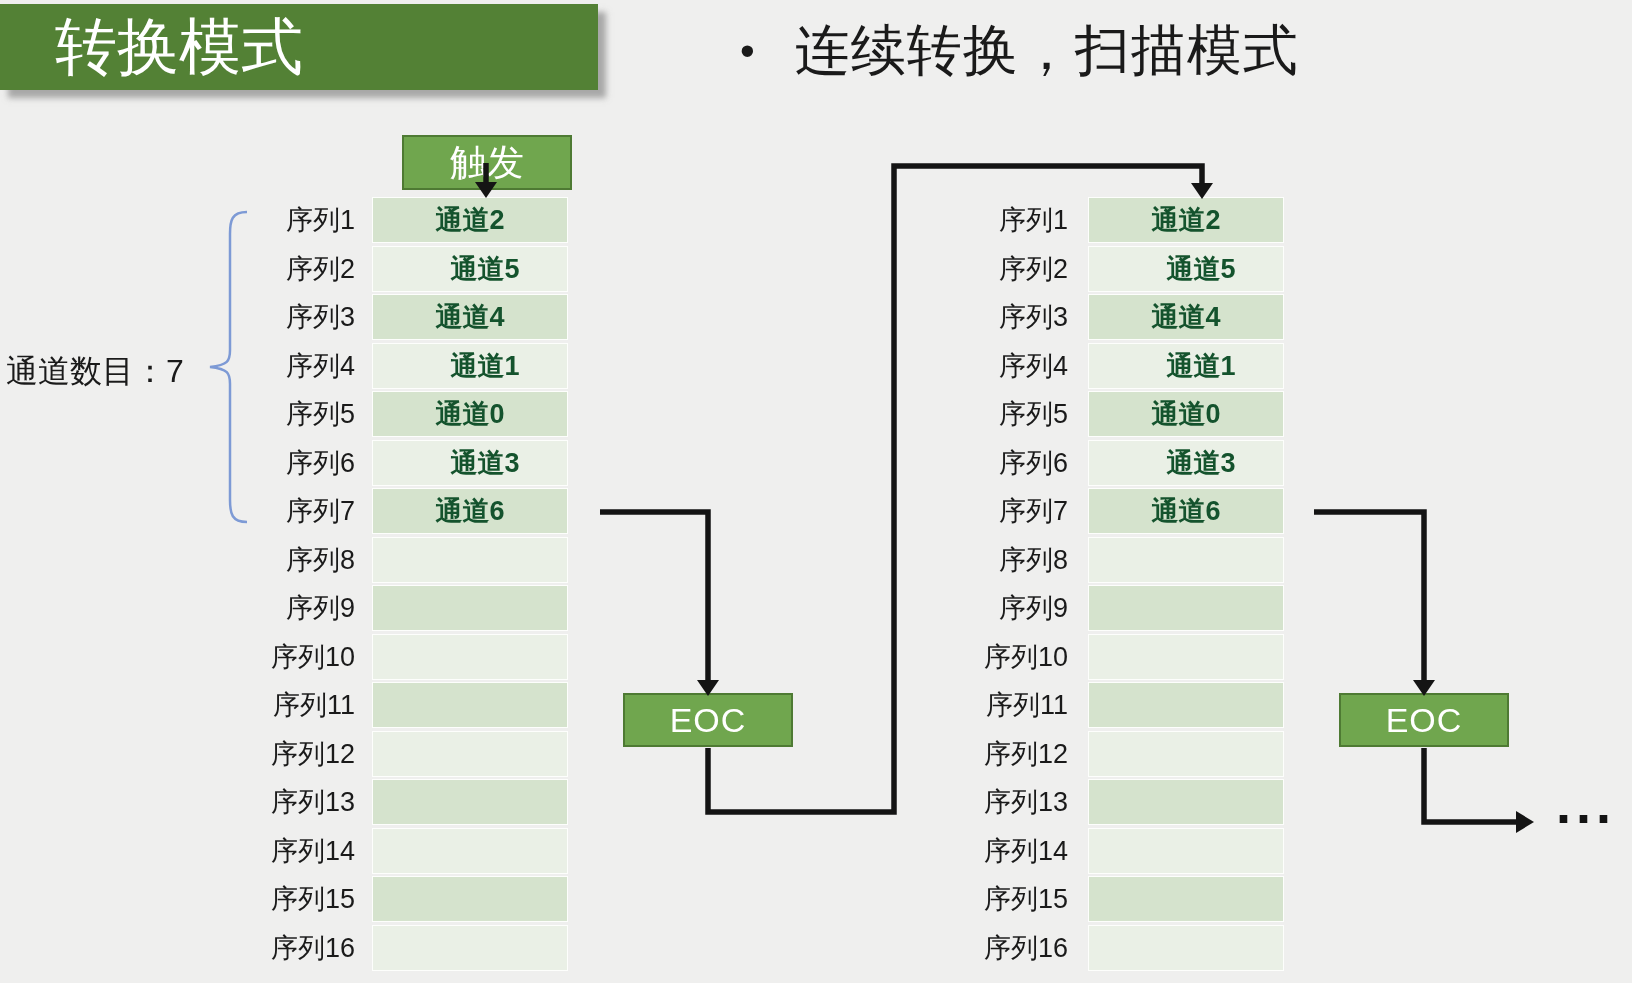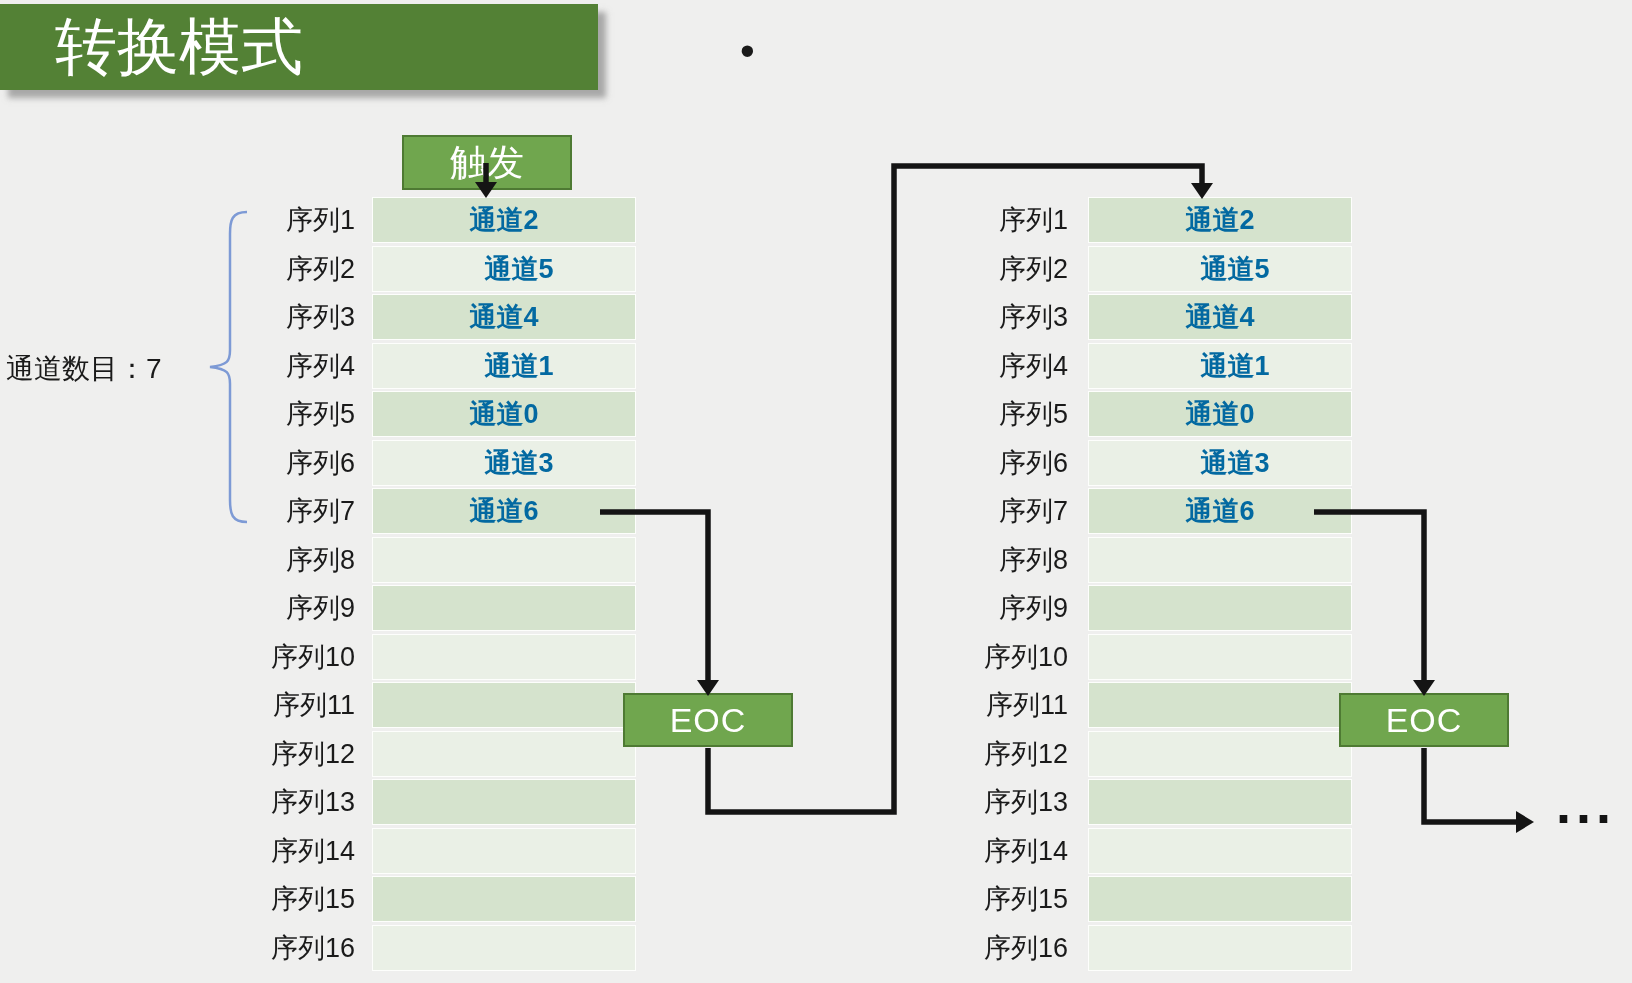--- a/index.html
+++ b/index.html
@@ -43,32 +43,32 @@
   
   .seq-table{position:absolute;top:197px;}
   #seq-table-left{left:180px;}
   #seq-table-right{left:893px;}
   .seq-row{display:flex;height:46px;margin-bottom:2.5px;}
   .seq-label{
     width:175px;text-align:right;font-size:27px;line-height:46px;
     color:var(--text_black,#1a1a1a);white-space:nowrap;
   }
   .seq-cell{
-    width:264px;margin-left:17px;box-sizing:border-box;
+    width:196px;margin-left:17px;box-sizing:border-box;
     border:1px solid #fdfefc;
     text-align:center;font-size:27px;font-weight:700;line-height:44px;
-    color:#0369a1;
+    color:#14532d;
   }
   #seq-table-right .seq-cell{margin-left:20px;}
   .seq-row.odd  .seq-cell{background:var(--row_dark,#d5e3cd);}
   .seq-row.even .seq-cell{background:var(--row_light,#eaf0e6);padding-left:30px;}
   
   #channel-count{
     position:absolute;left:6px;top:350px;
-    font-size:28px;white-space:nowrap;color:var(--text_black,#1a1a1a);
+    font-size:32px;white-space:nowrap;color:var(--text_black,#1a1a1a);
   }
   
   #ellipsis{
     position:absolute;left:1556px;top:777px;
     font-size:54px;font-weight:700;letter-spacing:5px;
     color:var(--arrow_black,#141414);line-height:54px;
   }
   
   #flow-svg{position:absolute;left:0;top:0;z-index:5;pointer-events:none;}
 </style>
@@ -76,20 +76,21 @@
 <body>
 
 <div id="canvas" style="--background: #efefee; --title_green: #538135; --box_green: #70a64e; --box_border_green: #4e7a33; --row_dark: #d5e3cd; --row_light: #eaf0e6; --arrow_black: #141414; --brace_blue: #7d9ad5; --text_white: #ffffff; --text_black: #1a1a1a;">
 
   <div id="title-banner">
     <span class="title-text">转换模式</span>
   </div>
 
   <div id="subtitle">
     <span class="bullet">•</span>
+    <span class="subtitle-text">连续转换，扫描模式</span>
   </div>
 
   <div id="trigger-box" class="green-box">
     <span>触发</span>
   </div>
 
   <div id="channel-count">通道数目：7</div>
 
   <div id="seq-table-left" class="seq-table">
       <div class="seq-row odd">

